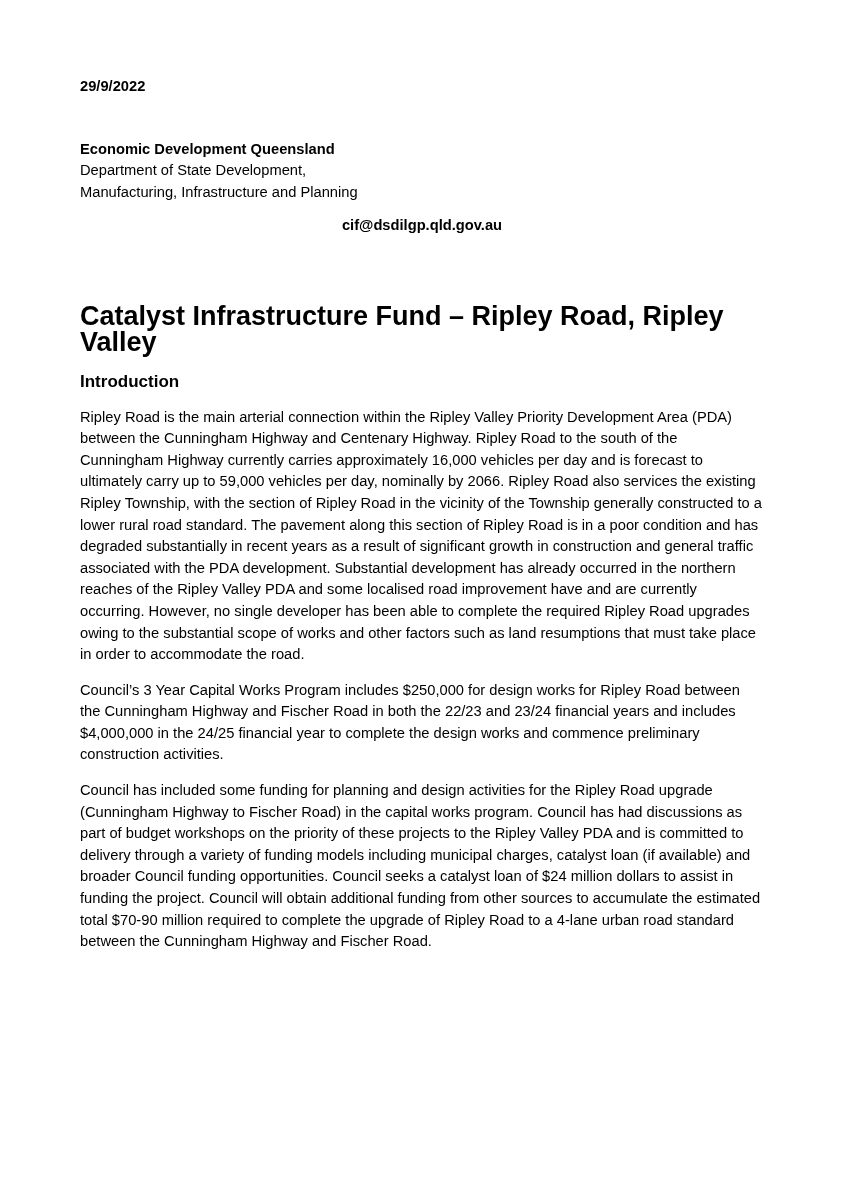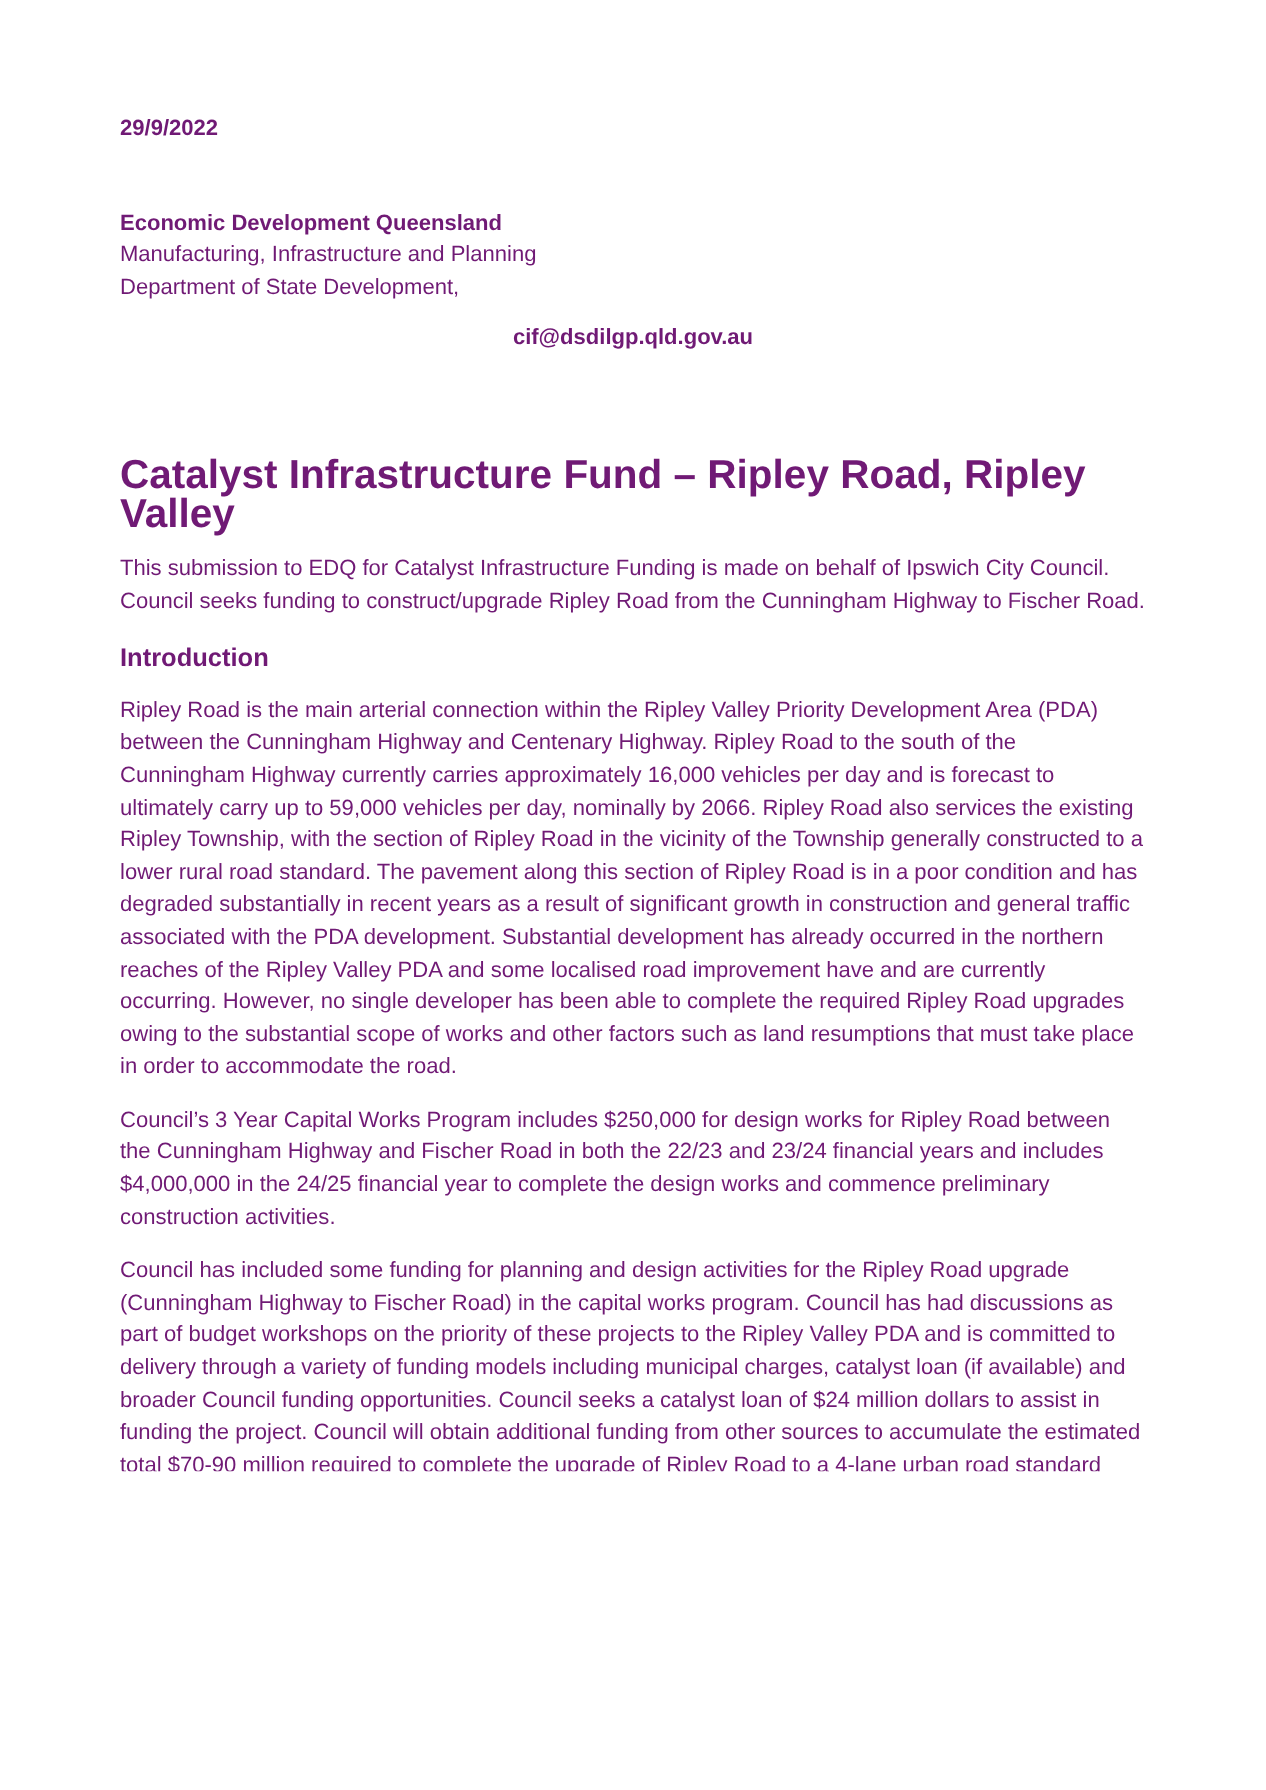--- a/index.html
+++ b/index.html
@@ -8,21 +8,21 @@
     background: #ffffff;
   }
   .page {
     position: relative;
     width: 844px;
     height: 981px;
     background: #ffffff;
     box-sizing: border-box;
     padding: 76px 80px 0 80px;
     font-family: "Liberation Sans", sans-serif;
-    color: #701a75;
+    color: #000000;
     font-size: 14.7px;
     line-height: 21.6px;
     overflow: hidden;
   }
   .bold { font-weight: bold; }
   p { margin: 0; }
   .date {
     margin-bottom: 41px;
   }
   .recipient p { margin: 0; }
@@ -49,29 +49,28 @@
 </style>
 </head>
 <body>
 
 <div class="page">
 
   <p class="date bold">29/9/2022</p>
 
   <div class="recipient">
     <p class="bold">Economic Development Queensland</p>
+    <p>Department of State Development,</p>
     <p>Manufacturing, Infrastructure and Planning</p>
-    <p>Department of State Development,</p>
   </div>
 
   <p class="bold email">cif@dsdilgp.qld.gov.au</p>
 
   <h1 class="doc-title">Catalyst Infrastructure Fund – Ripley Road, Ripley Valley</h1>
 
-  <p class="para">This submission to EDQ for Catalyst Infrastructure Funding is made on behalf of Ipswich City Council. Council seeks funding to construct/upgrade Ripley Road from the Cunningham Highway to Fischer Road.</p>
 
   <h2 class="section-heading">Introduction</h2>
 
   <p class="para">Ripley Road is the main arterial connection within the Ripley Valley Priority Development Area (PDA) between the Cunningham Highway and Centenary Highway. Ripley Road to the south of the Cunningham Highway currently carries approximately 16,000 vehicles per day and is forecast to ultimately carry up to 59,000 vehicles per day, nominally by 2066. Ripley Road also services the existing Ripley Township, with the section of Ripley Road in the vicinity of the Township generally constructed to a lower rural road standard. The pavement along this section of Ripley Road is in a poor condition and has degraded substantially in recent years as a result of significant growth in construction and general traffic associated with the PDA development. Substantial development has already occurred in the northern reaches of the Ripley Valley PDA and some localised road improvement have and are currently occurring.  However, no single developer has been able to complete the required Ripley Road upgrades owing to the substantial scope of works and other factors such as land resumptions that must take place in order to accommodate the road.</p>
 
   <p class="para">Council’s 3 Year Capital Works Program includes $250,000 for design works for Ripley Road between the Cunningham Highway and Fischer Road in both the 22/23 and 23/24 financial years and includes $4,000,000 in the 24/25 financial year to complete the design works and commence preliminary construction activities.</p>
 
   <p class="para">Council has included some funding for planning and design activities for the Ripley Road upgrade (Cunningham Highway to Fischer Road) in the capital works program. Council has had discussions as part of budget workshops on the priority of these projects to the Ripley Valley PDA and is committed to delivery through a variety of funding models including municipal charges, catalyst loan (if available) and broader Council funding opportunities. Council seeks a catalyst loan of $24 million dollars to assist in funding the project. Council will obtain additional funding from other sources to accumulate the estimated total $70-90 million required to complete the upgrade of Ripley Road to a 4-lane urban road standard between the Cunningham Highway and Fischer Road.</p>
 
 </div>

